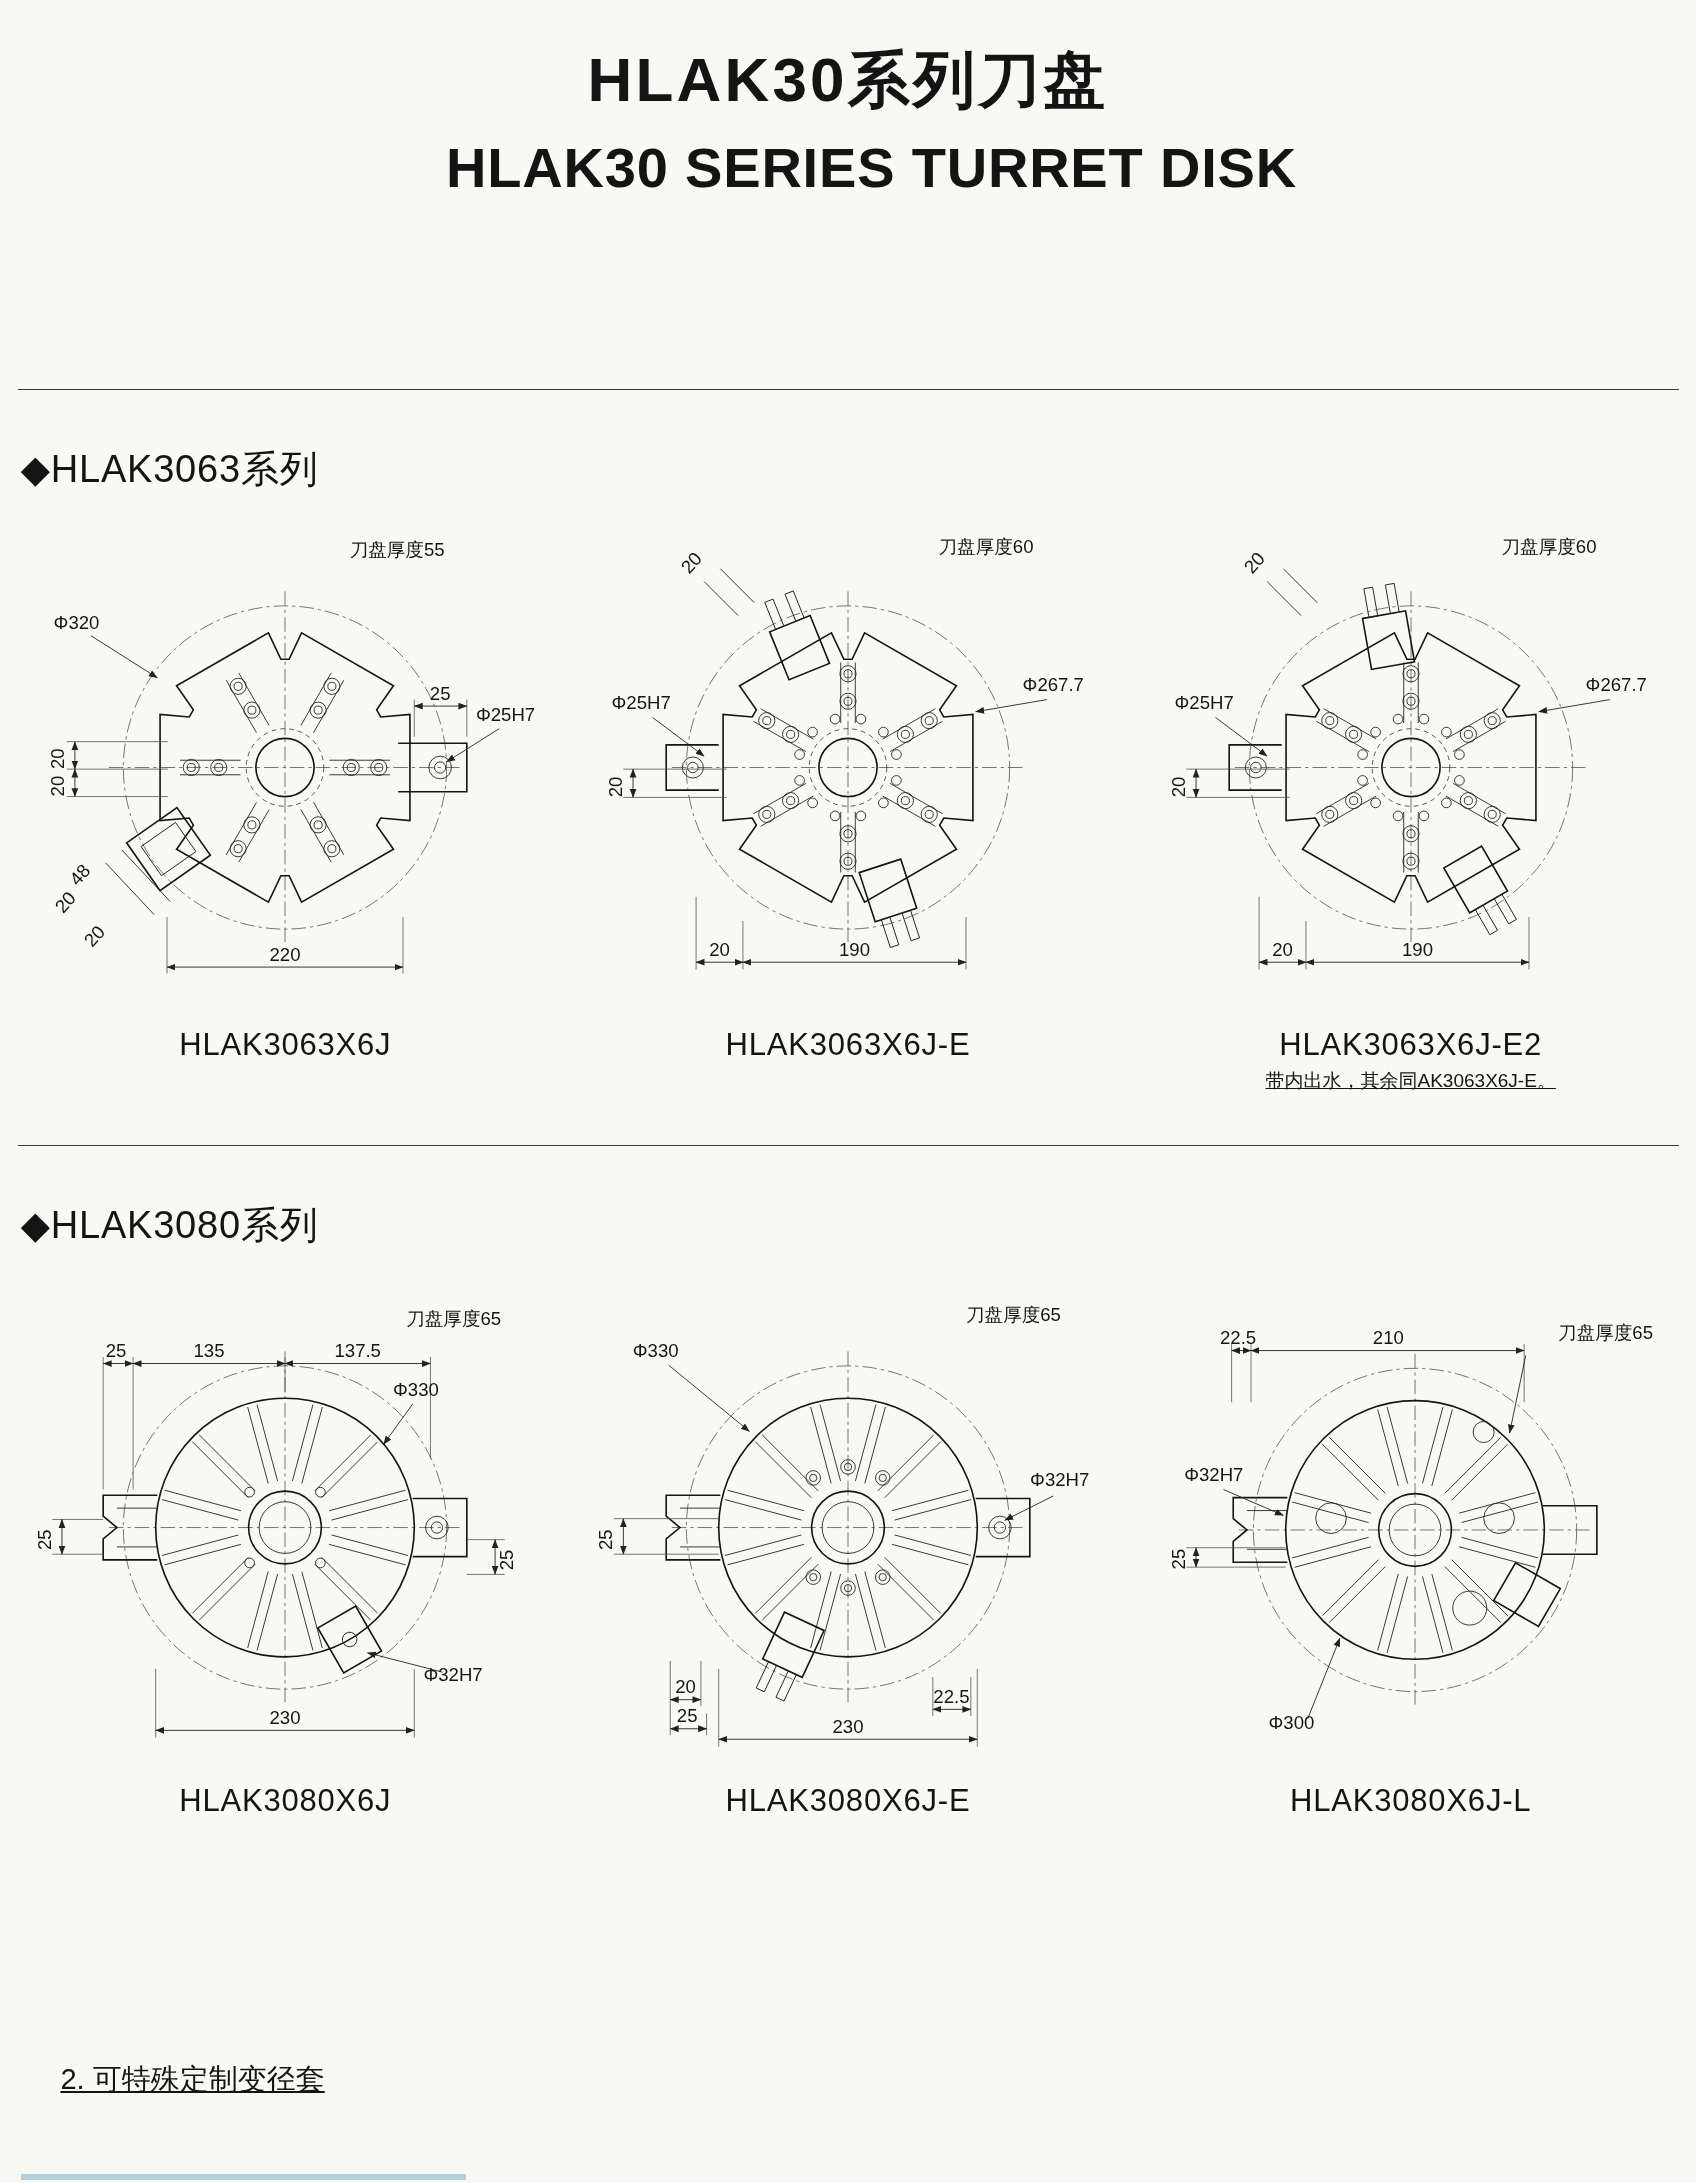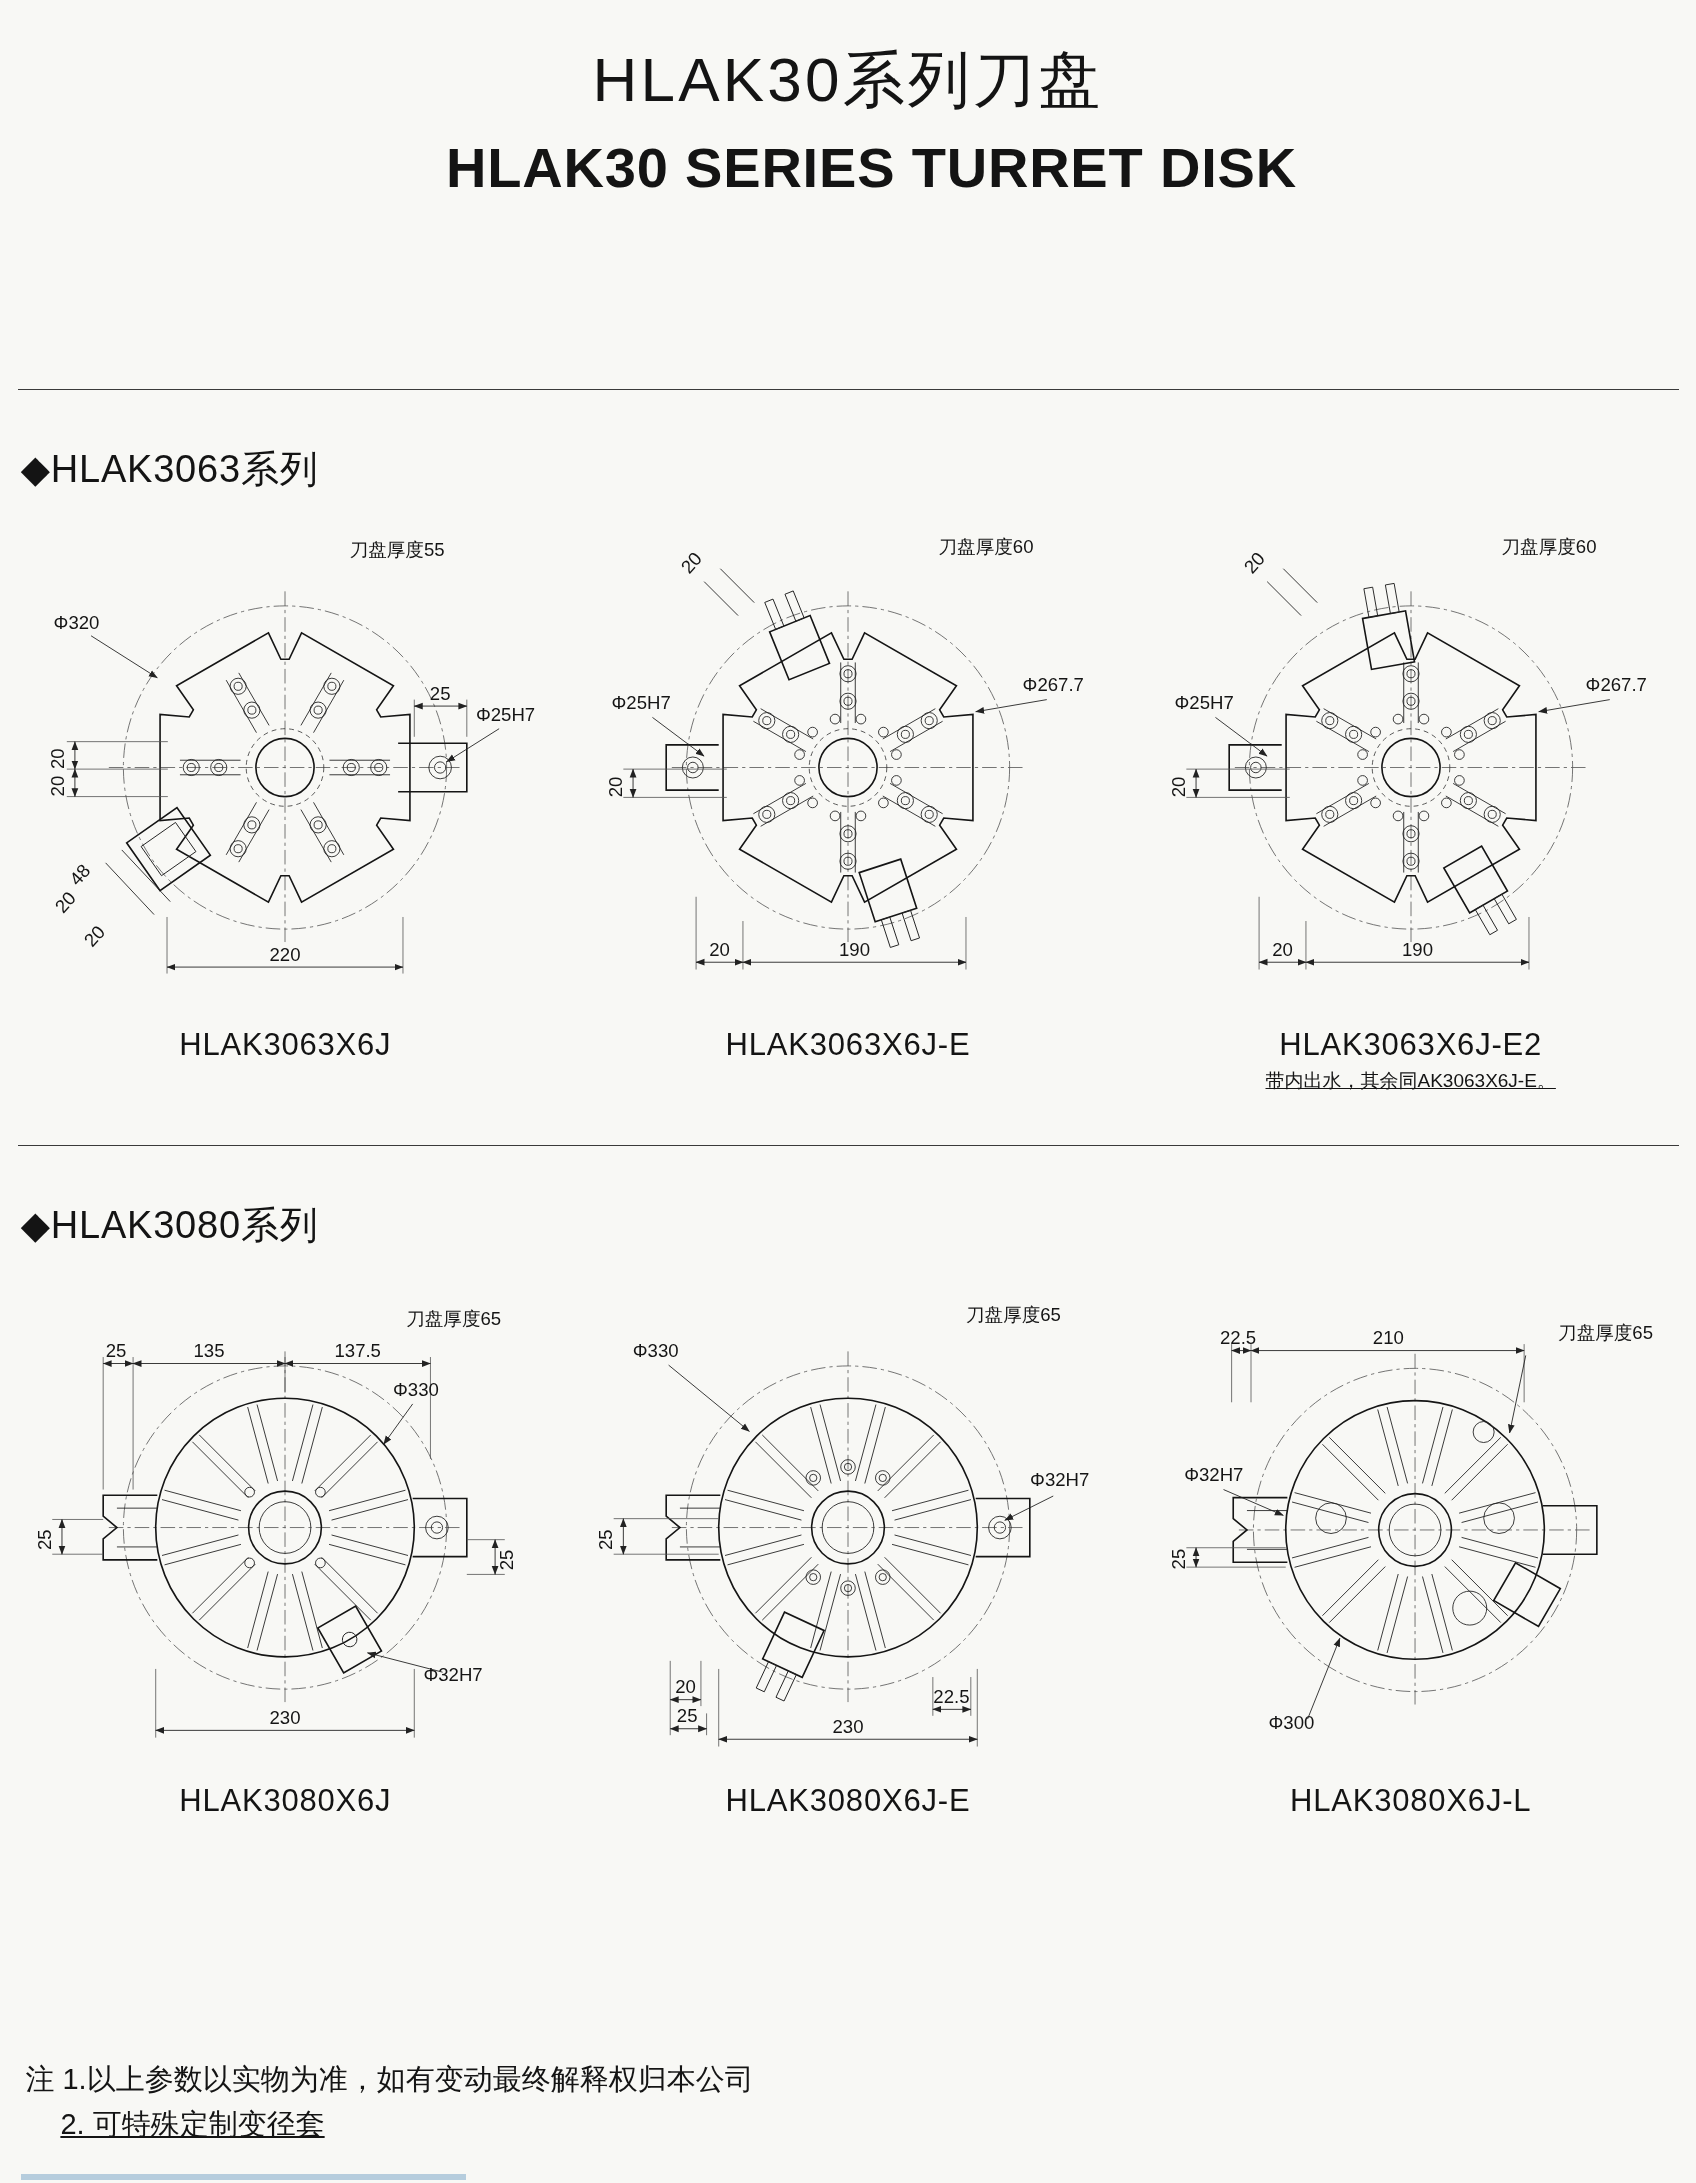--- a/index.html
+++ b/index.html
@@ -3,21 +3,21 @@
 <meta charset="utf-8">
 <style>
   html,body{margin:0;padding:0;}
   body{
     width:1696px;height:2183px;position:relative;
     background:#f8f8f5;color:#141414;
     font-family:"Liberation Sans","DejaVu Sans",sans-serif;
     overflow:hidden;
   }
   .page{padding:8px 0 0;}
-  .title-zh{margin:30px 0 0;font-size:62px;font-weight:normal;text-align:center;letter-spacing:3.2px;}
+  .title-zh{margin:30px 0 0;font-size:62px;font-weight:bold;text-align:center;letter-spacing:3.2px;}
   .title-en{margin:12.7px 0 0;font-size:56px;font-weight:bold;text-align:center;letter-spacing:0.8px;padding-left:47px;}
   .rule{height:0;border-top:1.6px solid #3a3a3a;margin:0 17.5px;}
   .rule.r1{margin-top:189px;}
   .rule.r2{margin-top:51px;}
   .sec-h{font-size:38px;font-weight:normal;margin:54px 0 6.4px 20.7px;letter-spacing:0.8px;}
   .fig-row{display:flex;justify-content:space-between;padding:0 4.8px;margin-top:22px;}
   figure{margin:0;width:561px;text-align:center;}
   svg.drawing{width:550px;height:501px;display:block;margin:0 auto;}
   figcaption{font-size:31px;margin-top:9.5px;letter-spacing:0.8px;}
   .subcaption{font-size:19px;margin-top:4.8px;text-decoration:underline;}
@@ -577,19 +577,18 @@
             <line class="dim" x1="212" y1="552" x2="252" y2="452" marker-end="url(#arw)"></line>
           </g>
         </svg>
         <figcaption>HLAK3080X6J-L</figcaption>
       </figure>
 
     </div>
   </div>
 
   <div class="notes">
-    <div class="n1">注 1.以上参数以实物为准，如有变动最终解释权归本公司</div>
     <div class="n2">2. 可特殊定制变径套</div>
   </div>
 
   <div class="scan-edge"></div>
 </div>
 
 
 </body></html>

